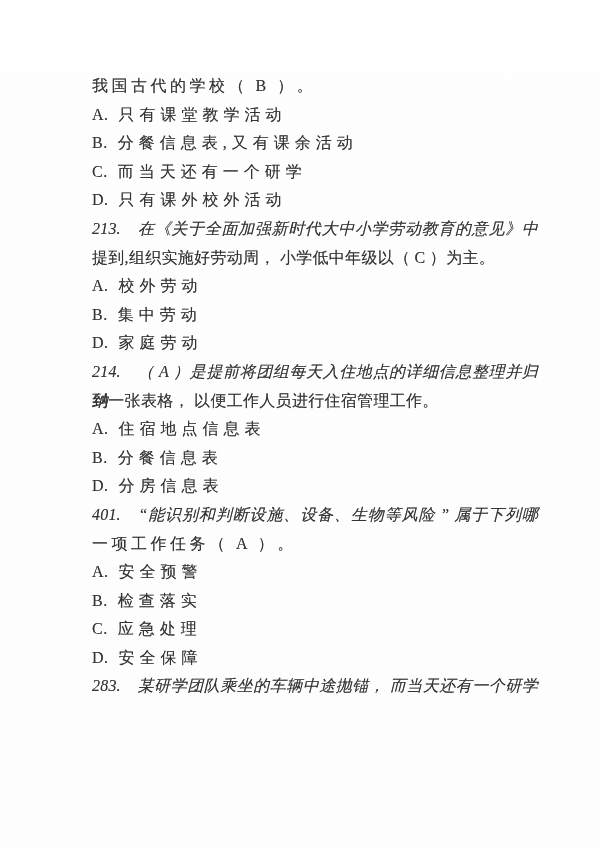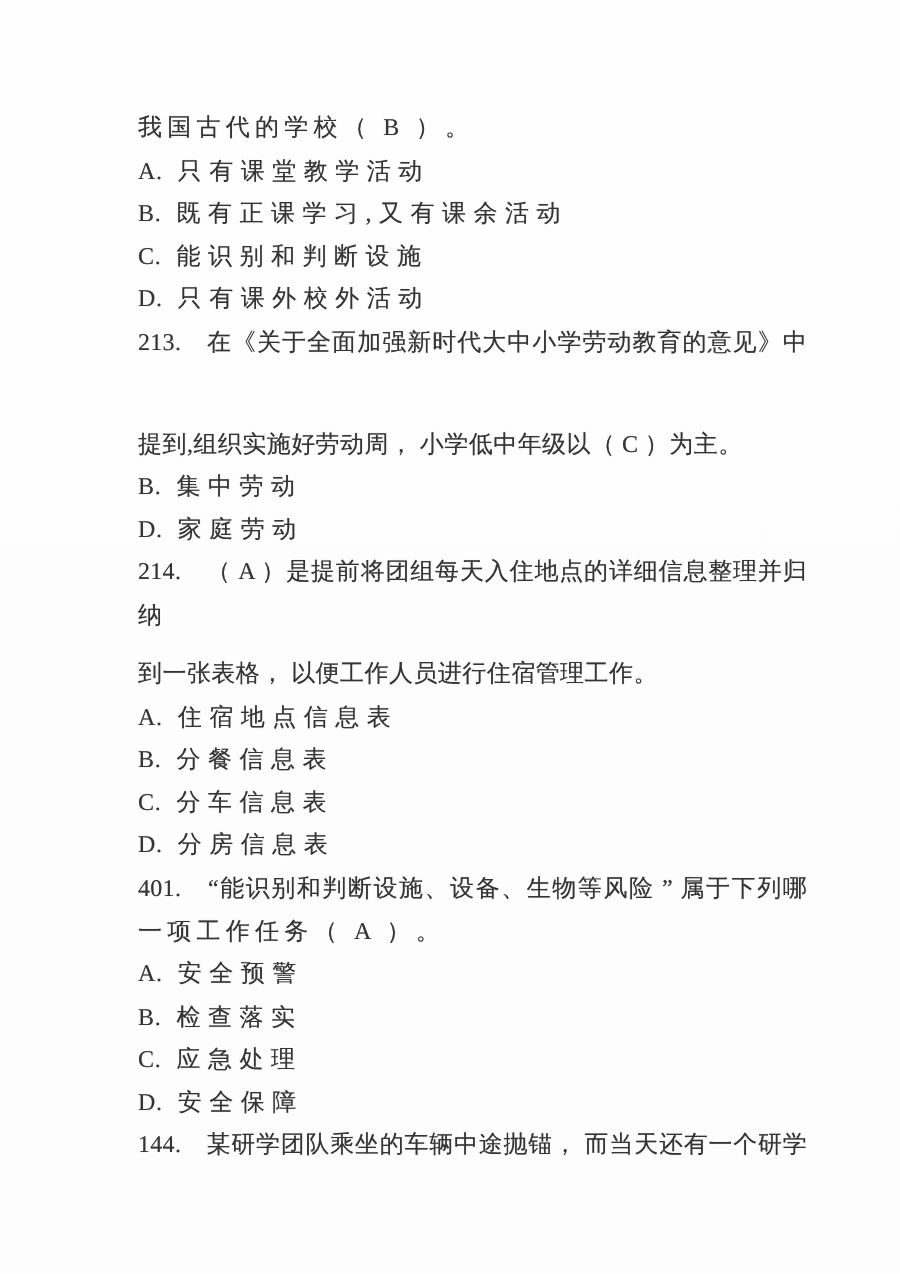--- a/index.html
+++ b/index.html
@@ -29,25 +29,25 @@
     text-shadow: 0 0 0.5px rgba(70, 70, 70, 0.55);
     overflow: visible;
     white-space: nowrap;
   }
   
   .line--justify {
     white-space: normal;
     text-align: justify;
     text-align-last: justify;
     letter-spacing: 0.2px;
+    font-style: italic;
   }
   
   .line--plain {
     letter-spacing: 0.3px;
-    margin-top: 39px;
   }
   
   .line--wide {
     letter-spacing: 3.5px;
   }
   
   .line--option {
     letter-spacing: 5px;
   }
   .opt-label {
@@ -56,34 +56,34 @@
     margin-right: 10px;
   }
 </style>
 </head>
 <body>
 
 <div class="page">
   <div class="content">
       <div class="line line--wide">我国古代的学校（ B ）。</div>
       <div class="line line--option"><span class="opt-label">A.</span><span class="opt-text">只有课堂教学活动</span></div>
-      <div class="line line--option"><span class="opt-label">B.</span><span class="opt-text">既有正课学习,又有课余活动</span></div>
-      <div class="line line--option"><span class="opt-label">C.</span><span class="opt-text">能识别和判断设施</span></div>
+      <div class="line line--option"><span class="opt-label">B.</span><span class="opt-text">分餐信息表,又有课余活动</span></div>
+      <div class="line line--option"><span class="opt-label">C.</span><span class="opt-text">而当天还有一个研学</span></div>
       <div class="line line--option"><span class="opt-label">D.</span><span class="opt-text">只有课外校外活动</span></div>
       <div class="line line--justify">213.　在《关于全面加强新时代大中小学劳动教育的意见》中</div>
       <div class="line line--plain">提到,组织实施好劳动周， 小学低中年级以（ C ）为主。</div>
+      <div class="line line--option"><span class="opt-label">A.</span><span class="opt-text">校外劳动</span></div>
       <div class="line line--option"><span class="opt-label">B.</span><span class="opt-text">集中劳动</span></div>
       <div class="line line--option"><span class="opt-label">D.</span><span class="opt-text">家庭劳动</span></div>
       <div class="line line--justify">214.　（ A ）是提前将团组每天入住地点的详细信息整理并归纳</div>
       <div class="line line--plain">到一张表格， 以便工作人员进行住宿管理工作。</div>
       <div class="line line--option"><span class="opt-label">A.</span><span class="opt-text">住宿地点信息表</span></div>
       <div class="line line--option"><span class="opt-label">B.</span><span class="opt-text">分餐信息表</span></div>
-      <div class="line line--option"><span class="opt-label">C.</span><span class="opt-text">分车信息表</span></div>
       <div class="line line--option"><span class="opt-label">D.</span><span class="opt-text">分房信息表</span></div>
       <div class="line line--justify">401.　“能识别和判断设施、设备、生物等风险 ” 属于下列哪</div>
       <div class="line line--wide">一项工作任务（ A ）。</div>
       <div class="line line--option"><span class="opt-label">A.</span><span class="opt-text">安全预警</span></div>
       <div class="line line--option"><span class="opt-label">B.</span><span class="opt-text">检查落实</span></div>
       <div class="line line--option"><span class="opt-label">C.</span><span class="opt-text">应急处理</span></div>
       <div class="line line--option"><span class="opt-label">D.</span><span class="opt-text">安全保障</span></div>
-      <div class="line line--justify">144.　某研学团队乘坐的车辆中途抛锚， 而当天还有一个研学</div>
+      <div class="line line--justify">283.　某研学团队乘坐的车辆中途抛锚， 而当天还有一个研学</div>
     </div>
 </div>
 
 </body></html>

